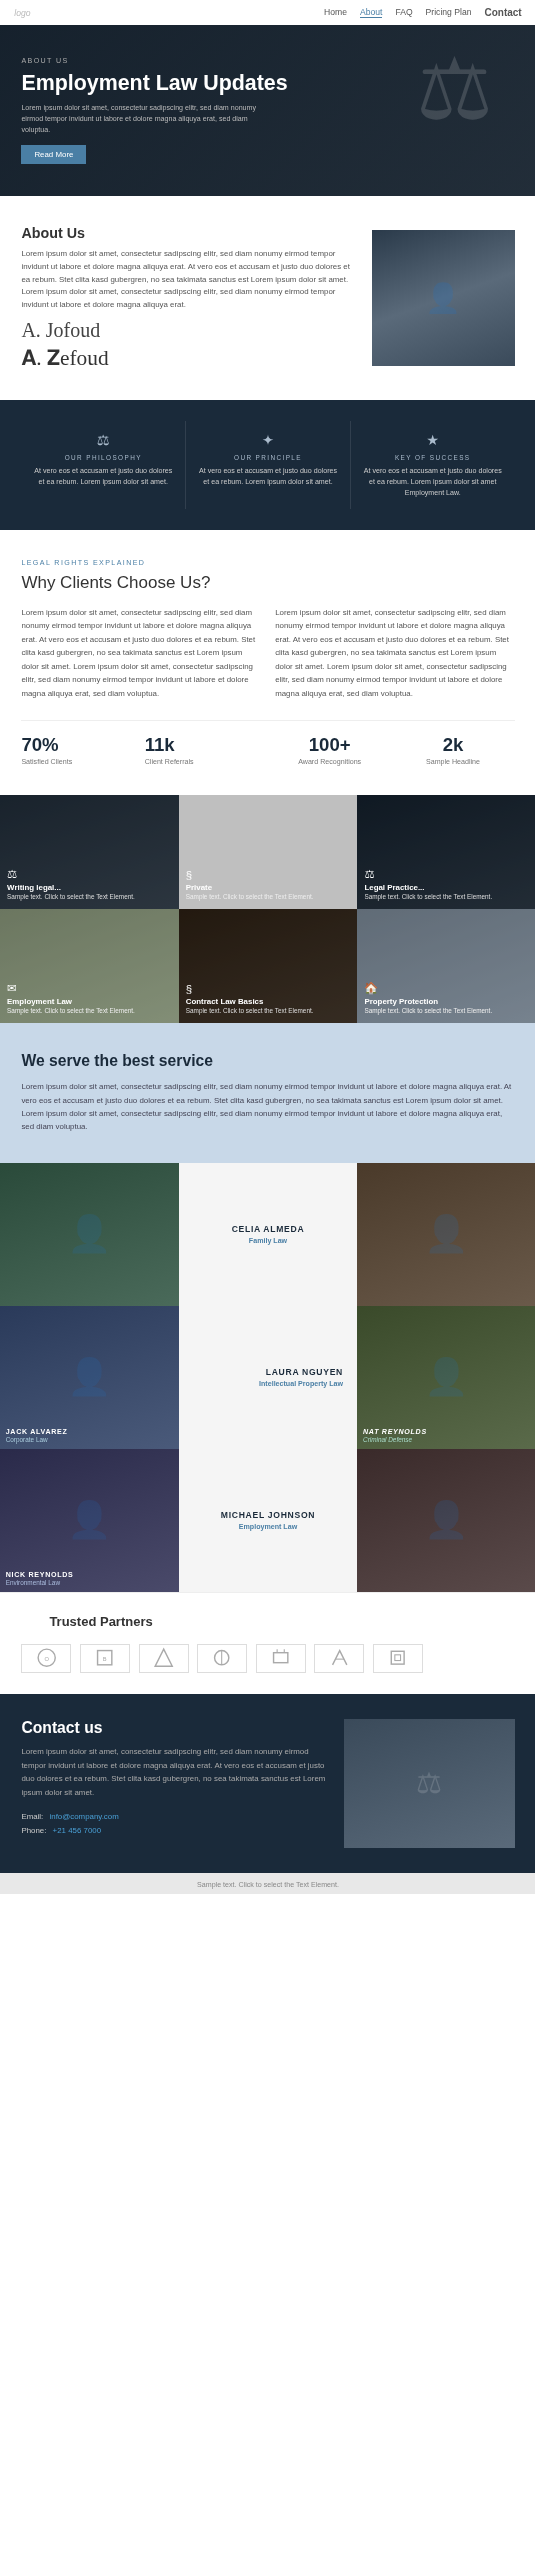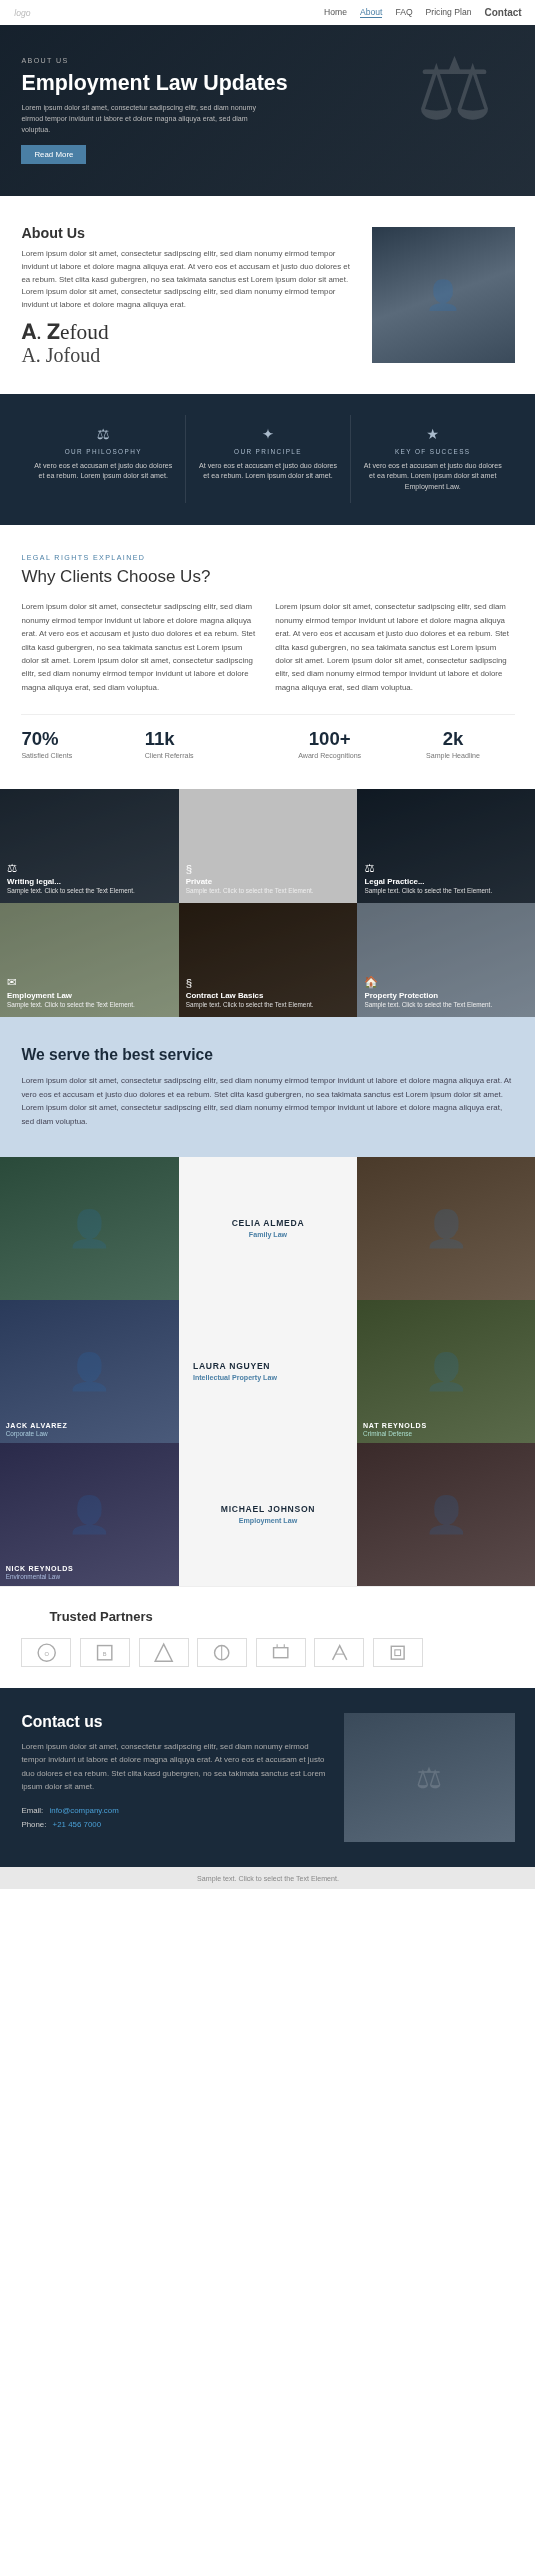--- a/index.html
+++ b/index.html
@@ -27,22 +27,22 @@
   <span style="color:#aaa;font-size:7.1px;letter-spacing:1.4px;text-transform:uppercase;margin-bottom:5.7px;position:relative;z-index:2;">ABOUT US</span>
   <h1 style="color:#fff;font-size:21.4px;font-weight:700;position:relative;z-index:2;max-width:286px;line-height:1.2;">Employment Law Updates</h1>
   <p style="color:#bbb;font-size:7.1px;position:relative;z-index:2;margin-top:7.1px;max-width:243px;line-height:1.5;">Lorem ipsum dolor sit amet, consectetur sadipscing elitr, sed diam nonumy eirmod tempor invidunt ut labore et dolore magna aliquya erat, sed diam voluptua.</p>
   <button style="margin-top:10px;position:relative;z-index:2;display:inline-block;background:#4a7fa5;color:#fff;padding:5px 13px;font-size:7.9px;border:none;cursor:pointer;width:fit-content;">Read More</button>
 </section>
 
 <section style="display:flex;gap:14.3px;padding:29px 21.4px;align-items:center;background:#fff;">
   <div style="flex:1;">
     <h2 style="font-size:14.3px;font-weight:700;margin-bottom:7.1px;">About Us</h2>
     <p style="font-size:7.9px;color:#555;line-height:1.6;margin-bottom:8.6px;">Lorem ipsum dolor sit amet, consectetur sadipscing elitr, sed diam nonumy eirmod tempor invidunt ut labore et dolore magna aliquya erat. At vero eos et accusam et justo duo dolores et ea rebum. Stet clita kasd gubergren, no sea takimata sanctus est Lorem ipsum dolor sit amet. Lorem ipsum dolor sit amet, consectetur sadipscing elitr, sed diam nonumy eirmod tempor invidunt ut labore et dolore magna aliquya erat.</p>
+    <div style="font-family:cursive;font-size:20px;color:#444;line-height:1;">A. Jofoud</div>
     <div style="font-family:'Brush Script MT',cursive;font-size:21.4px;color:#333;margin-top:5.7px;">𝐀. 𝐙efoud</div>
-    <div style="font-family:cursive;font-size:20px;color:#444;line-height:1;">A. Jofoud</div>
   </div>
   <div style="width:143px;height:136px;flex-shrink:0;background:linear-gradient(160deg,#2a3a4a 0%,#5a6a7a 50%,#3a4a5a 100%);display:flex;align-items:center;justify-content:center;">
     <span style="font-size:29px;opacity:0.2;color:#fff;">👤</span>
   </div>
 </section>
 
 <section style="background:#1a2a3a;padding:21.4px;display:flex;">
   <div style="flex:1;text-align:center;padding:10.7px;border-right:0.7px solid rgba(255,255,255,0.1);">
     <div style="font-size:14.3px;color:#aabbcc;margin-bottom:5.7px;">⚖</div>
     <div style="color:#aabbcc;font-size:6.4px;letter-spacing:1.4px;margin-bottom:5.7px;">OUR PHILOSOPHY</div>
@@ -163,27 +163,27 @@
   </div>
 
   <div style="display:grid;grid-template-columns:repeat(3,1fr);">
     <div style="height:143px;background:linear-gradient(160deg,#2a3a5a,#4a5a7a);position:relative;">
       <span style="font-size:36px;opacity:0.15;color:#fff;position:absolute;top:50%;left:50%;transform:translate(-50%,-50%);">👤</span>
       <div style="position:absolute;bottom:5.7px;left:5.7px;">
         <div style="color:#fff;font-size:7.1px;font-weight:700;letter-spacing:0.7px;">JACK ALVAREZ</div>
         <div style="color:#aaccdd;font-size:6.4px;">Corporate Law</div>
       </div>
     </div>
-    <div style="height:143px;background:#f5f5f5;display:flex;flex-direction:column;align-items:flex-start;justify-content:center;padding:14.3px;">
+    <div style="height:143px;background:#f5f5f5;display:flex;flex-direction:column;align-items:flex-end;justify-content:center;padding:14.3px;">
       <div style="font-size:8.6px;font-weight:700;color:#1a2a3a;text-align:center;letter-spacing:0.7px;">LAURA NGUYEN</div>
       <div style="font-size:7.1px;color:#4a7fa5;text-align:center;margin-top:3.6px;font-weight:600;">Intellectual Property Law</div>
     </div>
     <div style="height:143px;background:linear-gradient(160deg,#3a4a2a,#5a6a4a);position:relative;">
       <span style="font-size:36px;opacity:0.15;color:#fff;position:absolute;top:50%;left:50%;transform:translate(-50%,-50%);">👤</span>
-      <div style="position:absolute;bottom:5.7px;left:5.7px;">
+      <div style="position:absolute;bottom:5.7px;left:5.7px;font-style:italic;">
         <div style="color:#fff;font-size:7.1px;font-weight:700;letter-spacing:0.7px;">NAT REYNOLDS</div>
         <div style="color:#aaddcc;font-size:6.4px;">Criminal Defense</div>
       </div>
     </div>
   </div>
 
   <div style="display:grid;grid-template-columns:repeat(3,1fr);">
     <div style="height:143px;background:linear-gradient(160deg,#2a2a4a,#4a4a6a);position:relative;">
       <span style="font-size:36px;opacity:0.15;color:#fff;position:absolute;top:50%;left:50%;transform:translate(-50%,-50%);">👤</span>
       <div style="position:absolute;bottom:5.7px;left:5.7px;">

